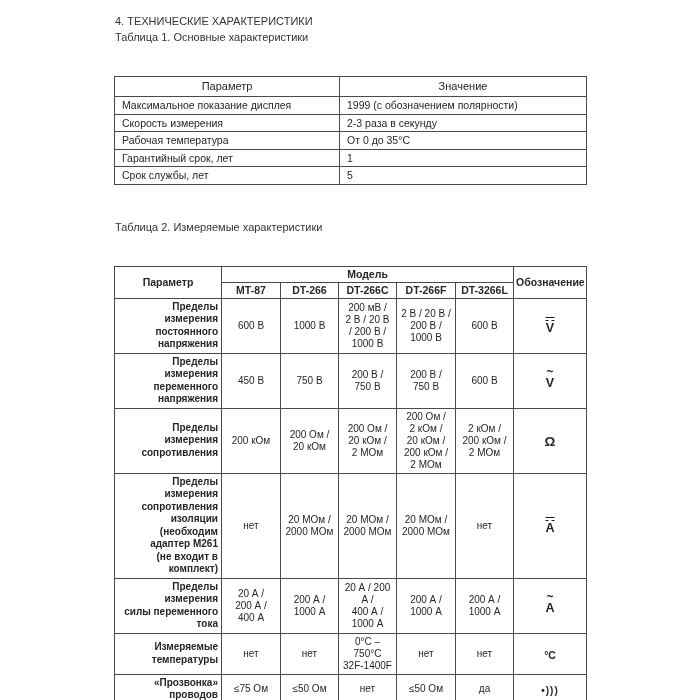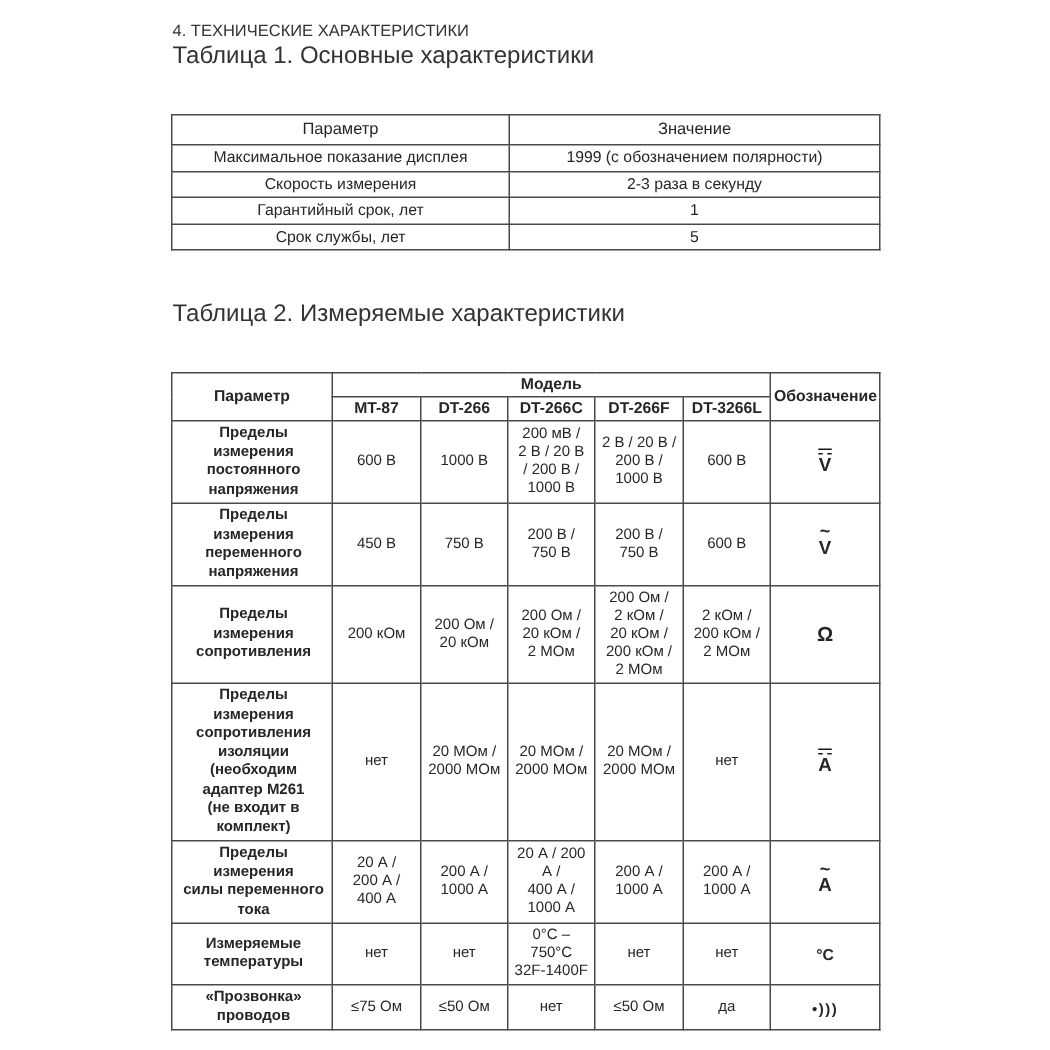--- a/index.html
+++ b/index.html
@@ -4,33 +4,33 @@
 <style>
   html, body { margin:0; padding:0; }
   body {
     width:700px; height:700px; background:#ffffff; position:relative;
     font-family:"Liberation Sans","DejaVu Sans",sans-serif; color:#262626;
     overflow:hidden;
   }
   .content { position:absolute; left:114px; top:15px; width:472px; }
 
   .doc-title { font-size:11px; line-height:13px; font-weight:500; margin:0 0 3px 1px; color:#333; }
-  .tbl-caption { font-size:16px; line-height:13px; font-weight:400; margin:0 0 11px 1px; color:#333; }
+  .tbl-caption { font-size:11px; line-height:13px; font-weight:400; margin:0 0 11px 1px; color:#333; }
   .caption2 { margin-top:36px; margin-bottom:17px; }
 
   table { border-collapse:collapse; table-layout:fixed; width:472px;margin-top:32px; }
   td, th { border:1px solid #4a4a4a; vertical-align:middle; overflow:hidden; }
 
   
   .t1 th { font-weight:400; font-size:11px; text-align:center; padding:2px 4px; line-height:15px; }
-  .t1 td { font-size:10.5px; padding:1px 7px; line-height:14.5px; white-space:pre-line; text-align:center; }
+  .t1 td { font-size:10.5px; padding:1px 7px; line-height:14.5px; white-space:pre-line; text-align:left; }
 
   
   .t2 th { font-weight:700; font-size:10.5px; text-align:center; padding:1px 2px; line-height:13px; }
-  .t2 td.param { font-size:10px; font-weight:700; text-align:center; padding:2px 3px 2px 5px; line-height:12.5px; white-space:pre-line; }
+  .t2 td.param { font-size:10px; font-weight:700; text-align:right; padding:2px 3px 2px 5px; line-height:12.5px; white-space:pre-line; }
   .t2 td.val { font-size:10px; text-align:center; padding:2px 1px; line-height:12px; white-space:pre-line; }
   .t2 td.symc { text-align:center; padding:1px; }
 
   
   .sym { position:relative; display:inline-block; padding-top:7px; font-size:12.5px; font-weight:600; line-height:13px; }
   .mark-dc { position:absolute; top:2px; left:50%; width:9px; transform:translateX(-50%); }
   .mark-dc i { display:block; height:2px; border-top:1.4px solid #1a1a1a; }
   .mark-dc i.d { border-top-style:dashed; }
   .mark-tilde { position:absolute; top:-4px; left:50%; transform:translateX(-50%); font-size:12px; font-weight:600; }
   .sym-omega { font-size:13.5px; font-weight:700; }
@@ -57,20 +57,24 @@
       </tr>
     </thead>
     <tbody>
       <tr>
           <td>Максимальное показание дисплея</td>
           <td>1999 (с обозначением полярности)</td>
         </tr>
       <tr>
           <td>Скорость измерения</td>
           <td>2-3 раза в секунду</td>
+        </tr>
+      <tr>
+          <td>Рабочая температура</td>
+          <td>От 0 до 35°С</td>
         </tr>
       <tr>
           <td>Гарантийный срок, лет</td>
           <td>1</td>
         </tr>
       <tr>
           <td>Срок службы, лет</td>
           <td>5</td>
         </tr>
     </tbody>

